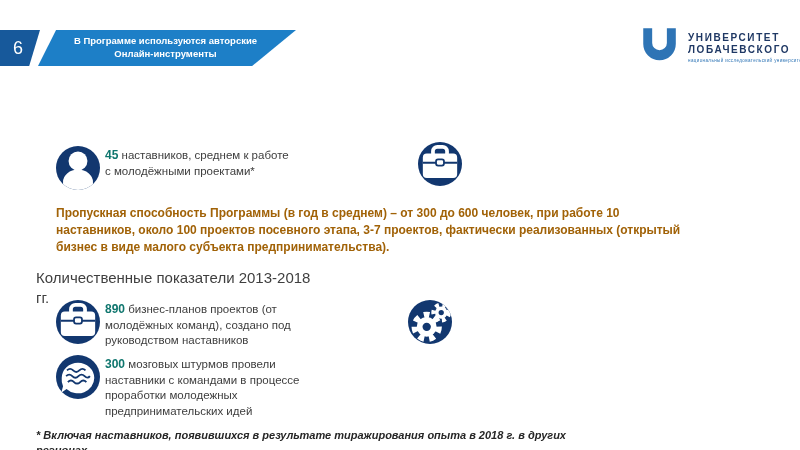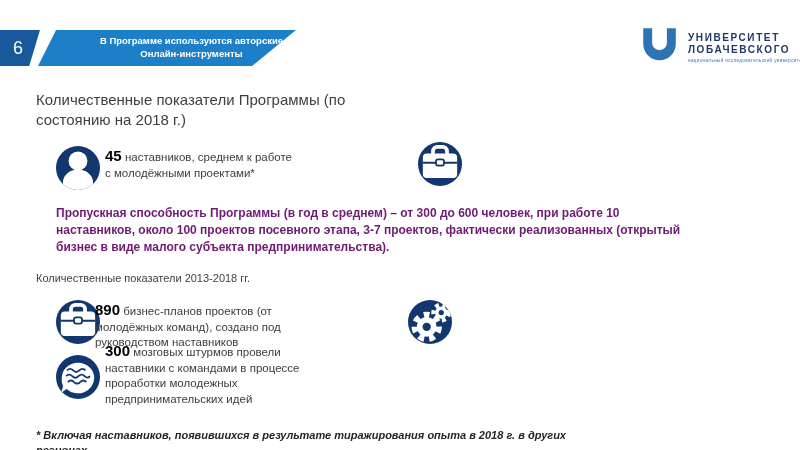--- a/index.html
+++ b/index.html
@@ -12,48 +12,48 @@
   .page-badge {
     position:absolute; left:0; top:30px; width:40px; height:36px;
     background:#17599b; clip-path:polygon(0 0,100% 0,73% 100%,0 100%);
     color:#fff; font-size:18px; line-height:36px; padding-left:13px;
   }
   .ribbon {
     position:absolute; left:38px; top:30px; width:258px; height:36px;
     background:#1d7fc7; clip-path:polygon(7% 0,100% 0,83% 100%,0 100%);
   }
   .ribbon-text {
-    position:absolute; left:46px; top:5px; width:215px;
+    position:absolute; left:20px; top:5px; width:215px;
     color:#fff; font-size:9.5px; font-weight:bold; line-height:12.5px;
     text-align:center;
   }
   
   .logo { position:absolute; left:638px; top:24px; display:flex; }
   .logo-u { width:42px; height:42px; }
   .logo-txt { margin-left:8px; padding-top:8px; }
   .logo-line { font-size:10px; font-weight:bold; letter-spacing:1.6px; color:#1f3864; line-height:11.5px; }
   .logo-tagline { font-size:4.5px; color:#2e74b5; letter-spacing:.4px; margin-top:2.5px; white-space:nowrap; }
   
   .heading { position:absolute; left:36px; top:90px; width:330px; font-size:15px; line-height:20px; color:#3f3f3f; }
-  .subheading { position:absolute; left:36px; top:268px; width:285px; font-size:11px; line-height:20px; color:#3f3f3f; }
-  .capacity { position:absolute; left:56px; top:205px; width:640px; font-size:12px; font-weight:bold; line-height:17px; color:#701a75; }
+  .subheading { position:absolute; left:36px; top:268px; width:285px; font-size:15px; line-height:20px; color:#3f3f3f; }
+  .capacity { position:absolute; left:56px; top:205px; width:640px; font-size:12px; font-weight:bold; line-height:17px; color:#a16207; }
   .footnote { position:absolute; left:36px; top:428px; width:558px; font-size:11px; font-style:italic; font-weight:bold; line-height:15px; color:#262626; }
   
   .stat-icon {
     position:absolute; width:44px; height:44px; border-radius:50%;
     background:#12376f; overflow:hidden; display:flex; align-items:center; justify-content:center;
   }
   .stat-icon svg { width:100%; height:100%; display:block; }
   .stat-text { position:absolute; font-size:11.5px; line-height:15.5px; color:#3d3d3d; }
-  .stat-num { font-size:15px; font-weight:bold; color:#000000;margin-top:22px; }
+  .stat-num { font-size:12px; font-weight:bold; color:#0f766e;margin-top:22px; }
   
   .i1-icon { left:56px;  top:146px; } .i1-txt { left:105px; top:148px; width:190px; }
   .i2-icon { left:418px; top:142px; } .i2-txt { left:467px; top:142px; width:232px; }
-  .i3-icon { left:56px;  top:300px; } .i3-txt { left:95px; top:302px; width:215px; }
-  .i4-icon { left:56px;  top:355px; } .i4-txt { left:105px; top:343px; width:230px; }
+  .i3-icon { left:56px;  top:300px; } .i3-txt { left:105px; top:302px; width:215px; }
+  .i4-icon { left:56px;  top:355px; } .i4-txt { left:105px; top:357px; width:230px; }
   .i5-icon { left:408px; top:300px; } .i5-txt { left:457px; top:302px; width:210px; }
 </style>
 </head>
 <body>
 
 <div class="slide">
 
   <div class="page-badge">
     <span>6</span>
   </div>
@@ -68,21 +68,20 @@
         <path fill="#2e74b5" d="M6.5 26 A15.5 15.5 0 0 0 13 32.5 L10 34 A17 17 0 0 1 5 27 Z" opacity="0.0"></path>
       </svg>
     </span>
     <div class="logo-txt">
       <div class="logo-line">УНИВЕРСИТЕТ</div>
       <div class="logo-line">ЛОБАЧЕВСКОГО</div>
       <div class="logo-tagline">национальный исследовательский университет</div>
     </div>
   </div>
 
-  <div class="heading">Количественные показатели Программы (по состоянию на 2018 г.)</div>
   <div class="capacity">Пропускная способность Программы (в год в среднем) – от 300 до 600 человек, при работе 10 наставников, около 100 проектов посевного этапа, 3-7 проектов, фактически реализованных (открытый бизнес в виде малого субъекта предпринимательства).</div>
   <div class="subheading">Количественные показатели 2013-2018 гг.</div>
 
   <div class="stat-icon i1-icon">
     <svg viewBox="-10 -10 20 20">
       <circle cx="0" cy="-3.2" r="4.3" fill="#fff"></circle>
       <path d="M-6.8 10 L-6.8 6.3 A6.8 5.6 0 0 1 6.8 6.3 L6.8 10 Z" fill="#fff"></path>
     </svg>
   </div>
   <div class="stat-text i1-txt">

